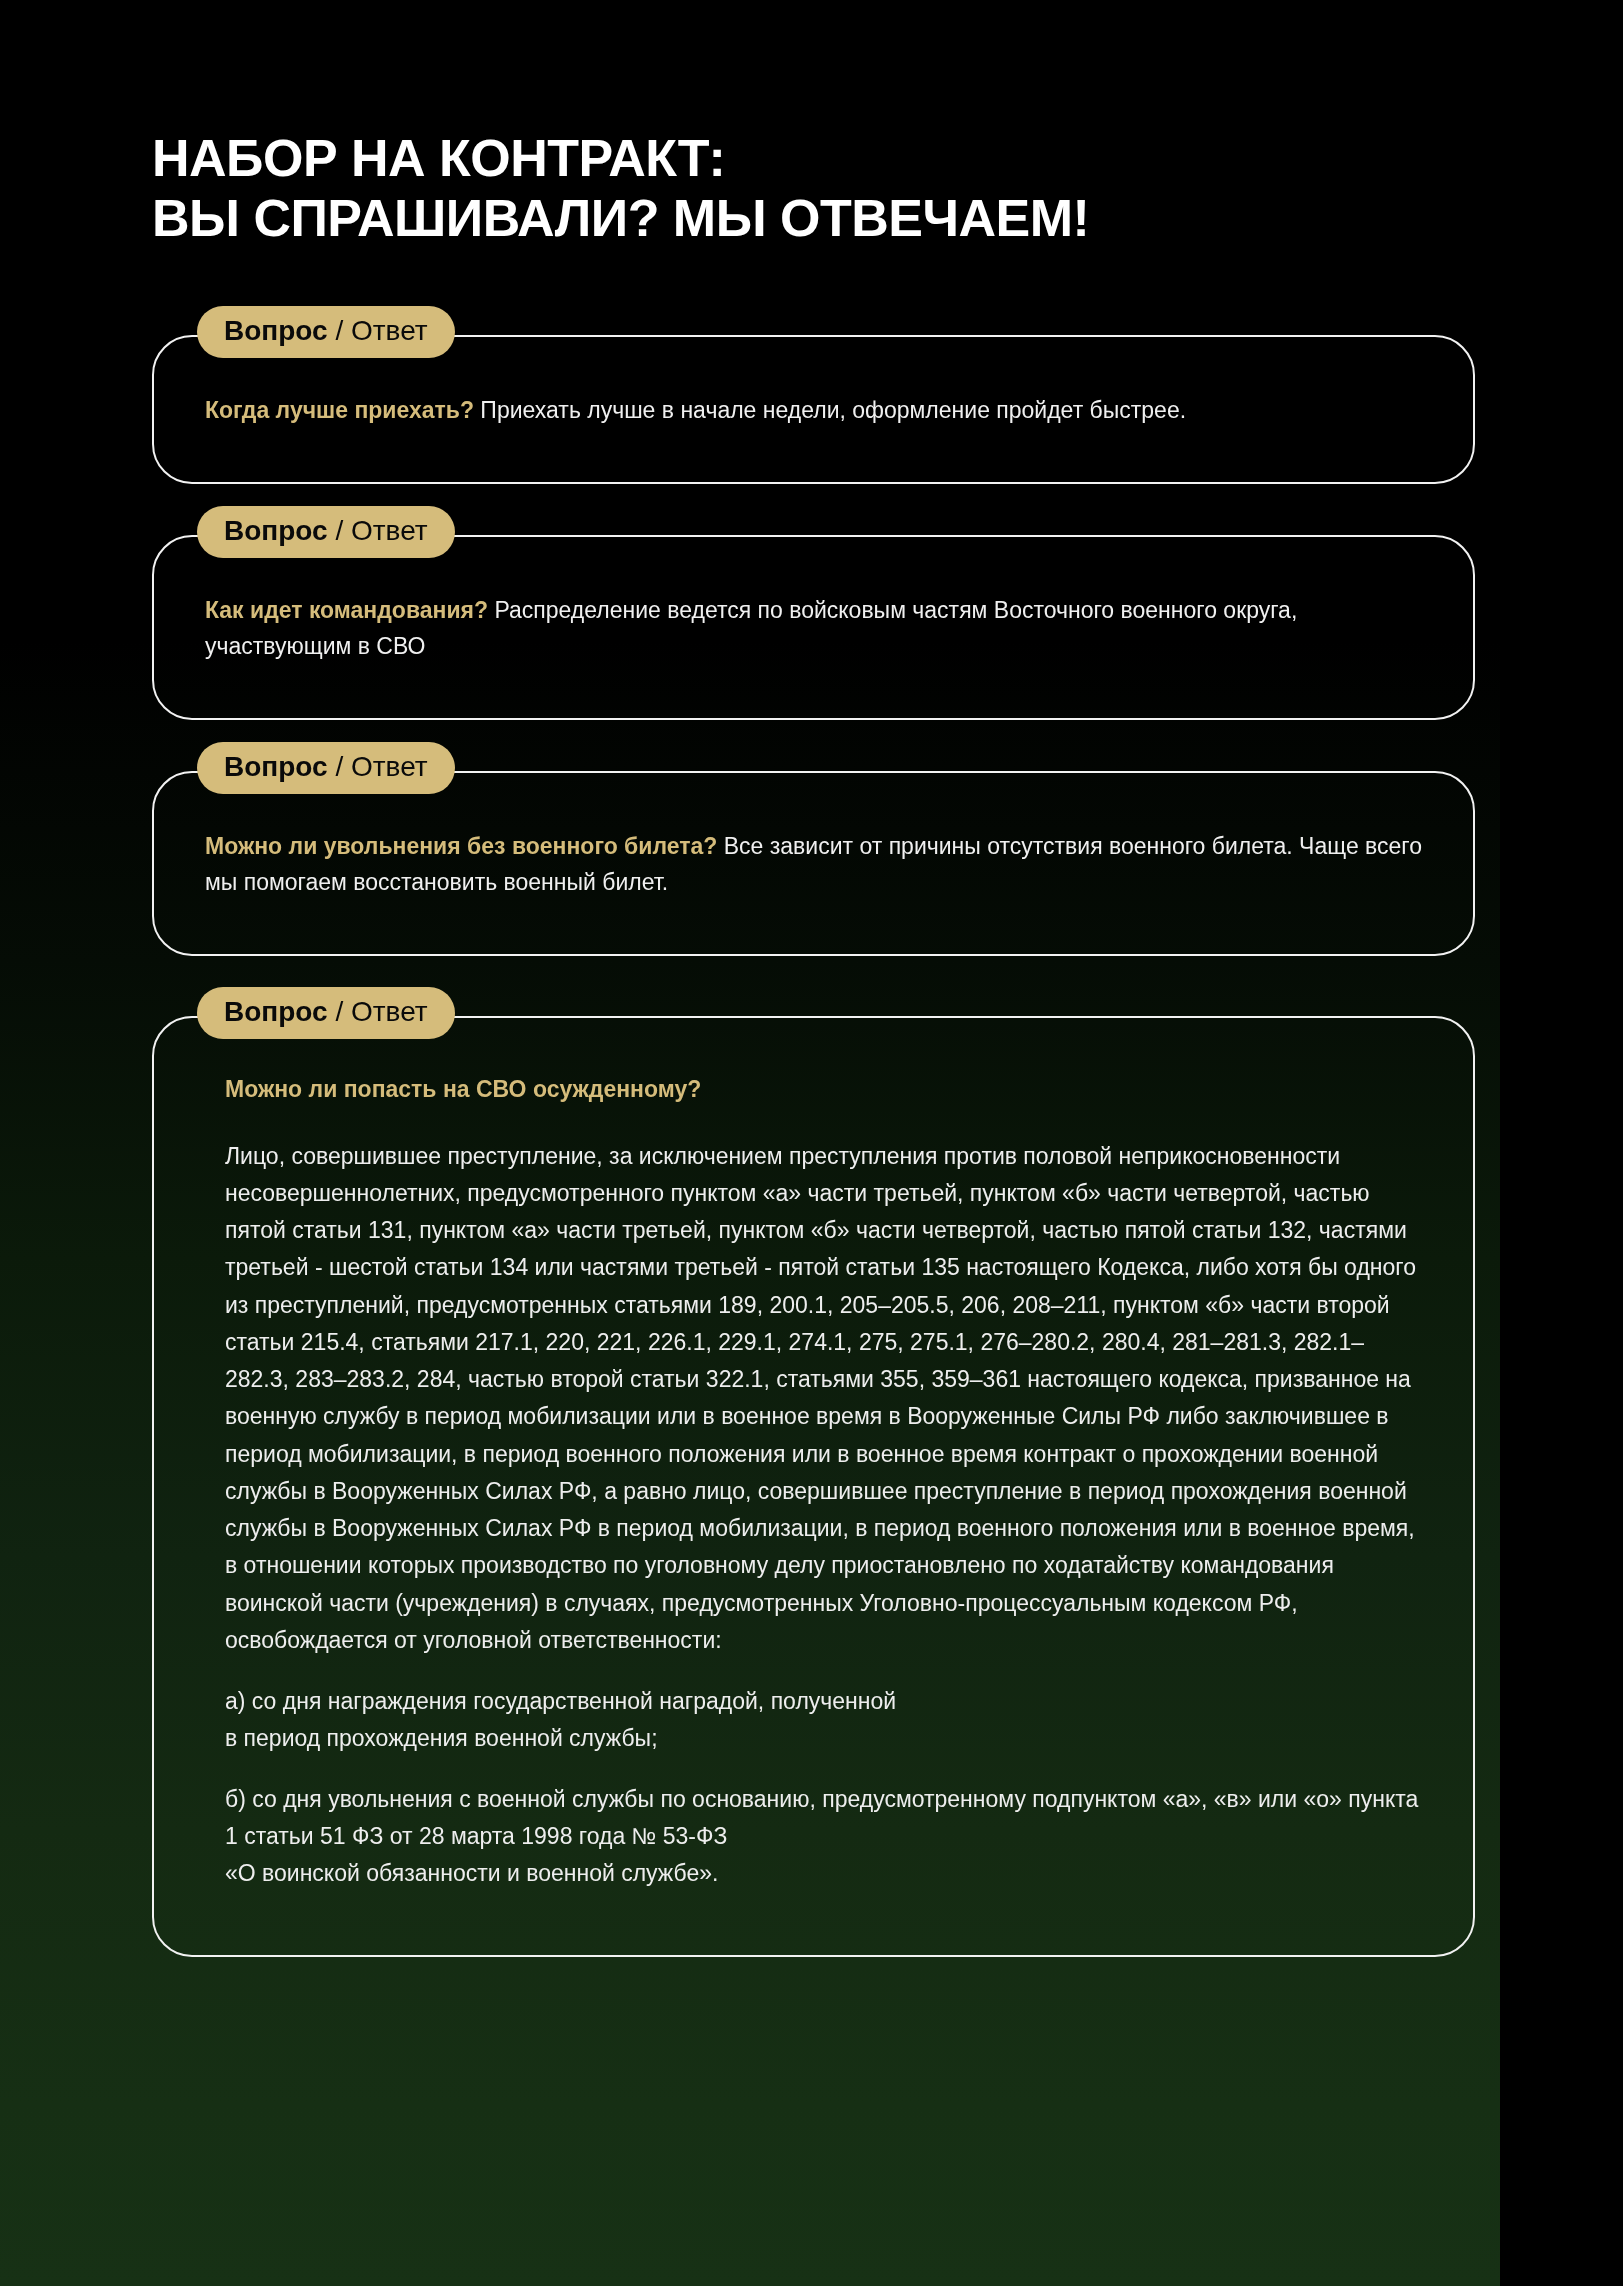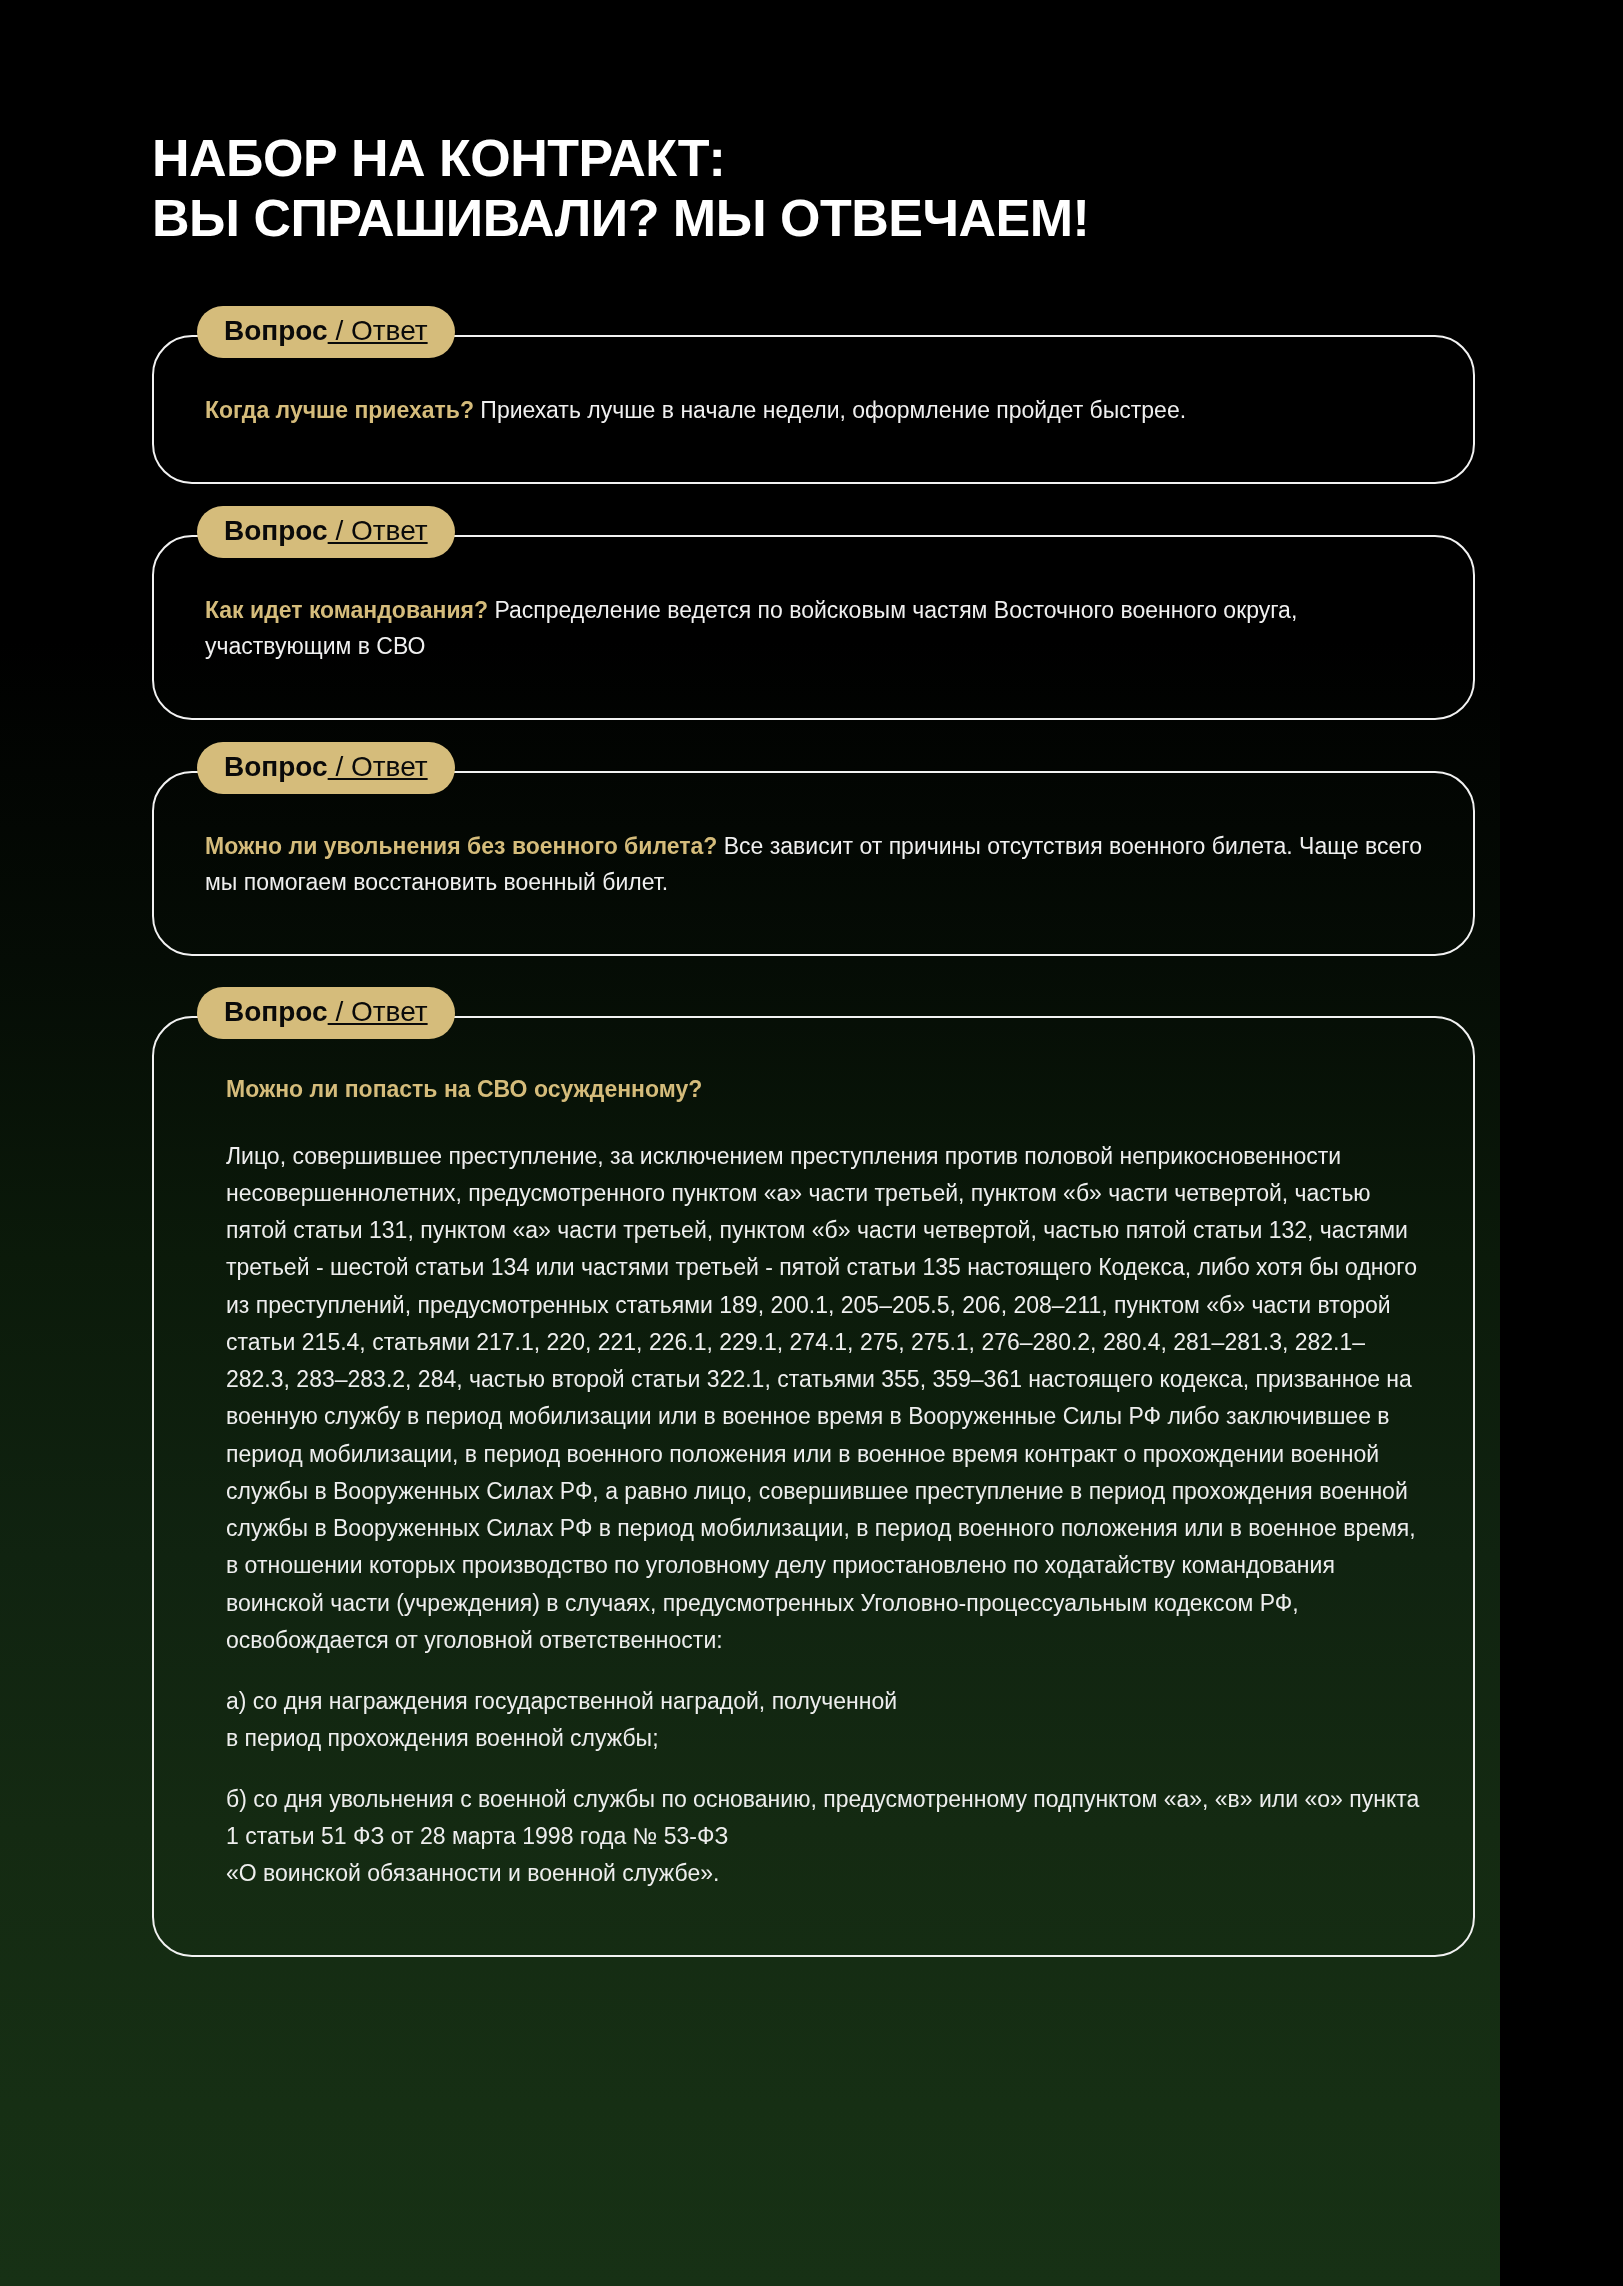--- a/index.html
+++ b/index.html
@@ -64,38 +64,38 @@
     background: #d5bc7b;
     color: #0a0a0a;
     border-radius: 31px;
     padding: 11px 27px 12.7px 27px;
     font-size: 28px;
     line-height: 1;
     white-space: nowrap;
     z-index: 5;
   }
   .badge-strong { font-weight: 700; }
-  .badge-light  { font-weight: 400; text-decoration: underline; }
+  .badge-light  { font-weight: 400; }
 
   .card-body {
     padding: 56px 51px 54px 51px;
   }
 
   .qa-line {
     color: #f0f0f0;
     font-size: 23px;
     line-height: 1.54;
   }
   .qa-q {
     color: #d5bc7b;
     font-weight: 700;
   }
 
   
-  .card-long .card-body { padding: 54px 51px 63px 24px; margin-left: 48px; }
+  .card-long .card-body { padding: 54px 51px 63px 71px; }
 
   .long-question {
     color: #d5bc7b;
     font-size: 23px;
     font-weight: 700;
     line-height: 1.5;
     margin-bottom: 31px;
   }
   .long-para {
     color: #eeeeee;

